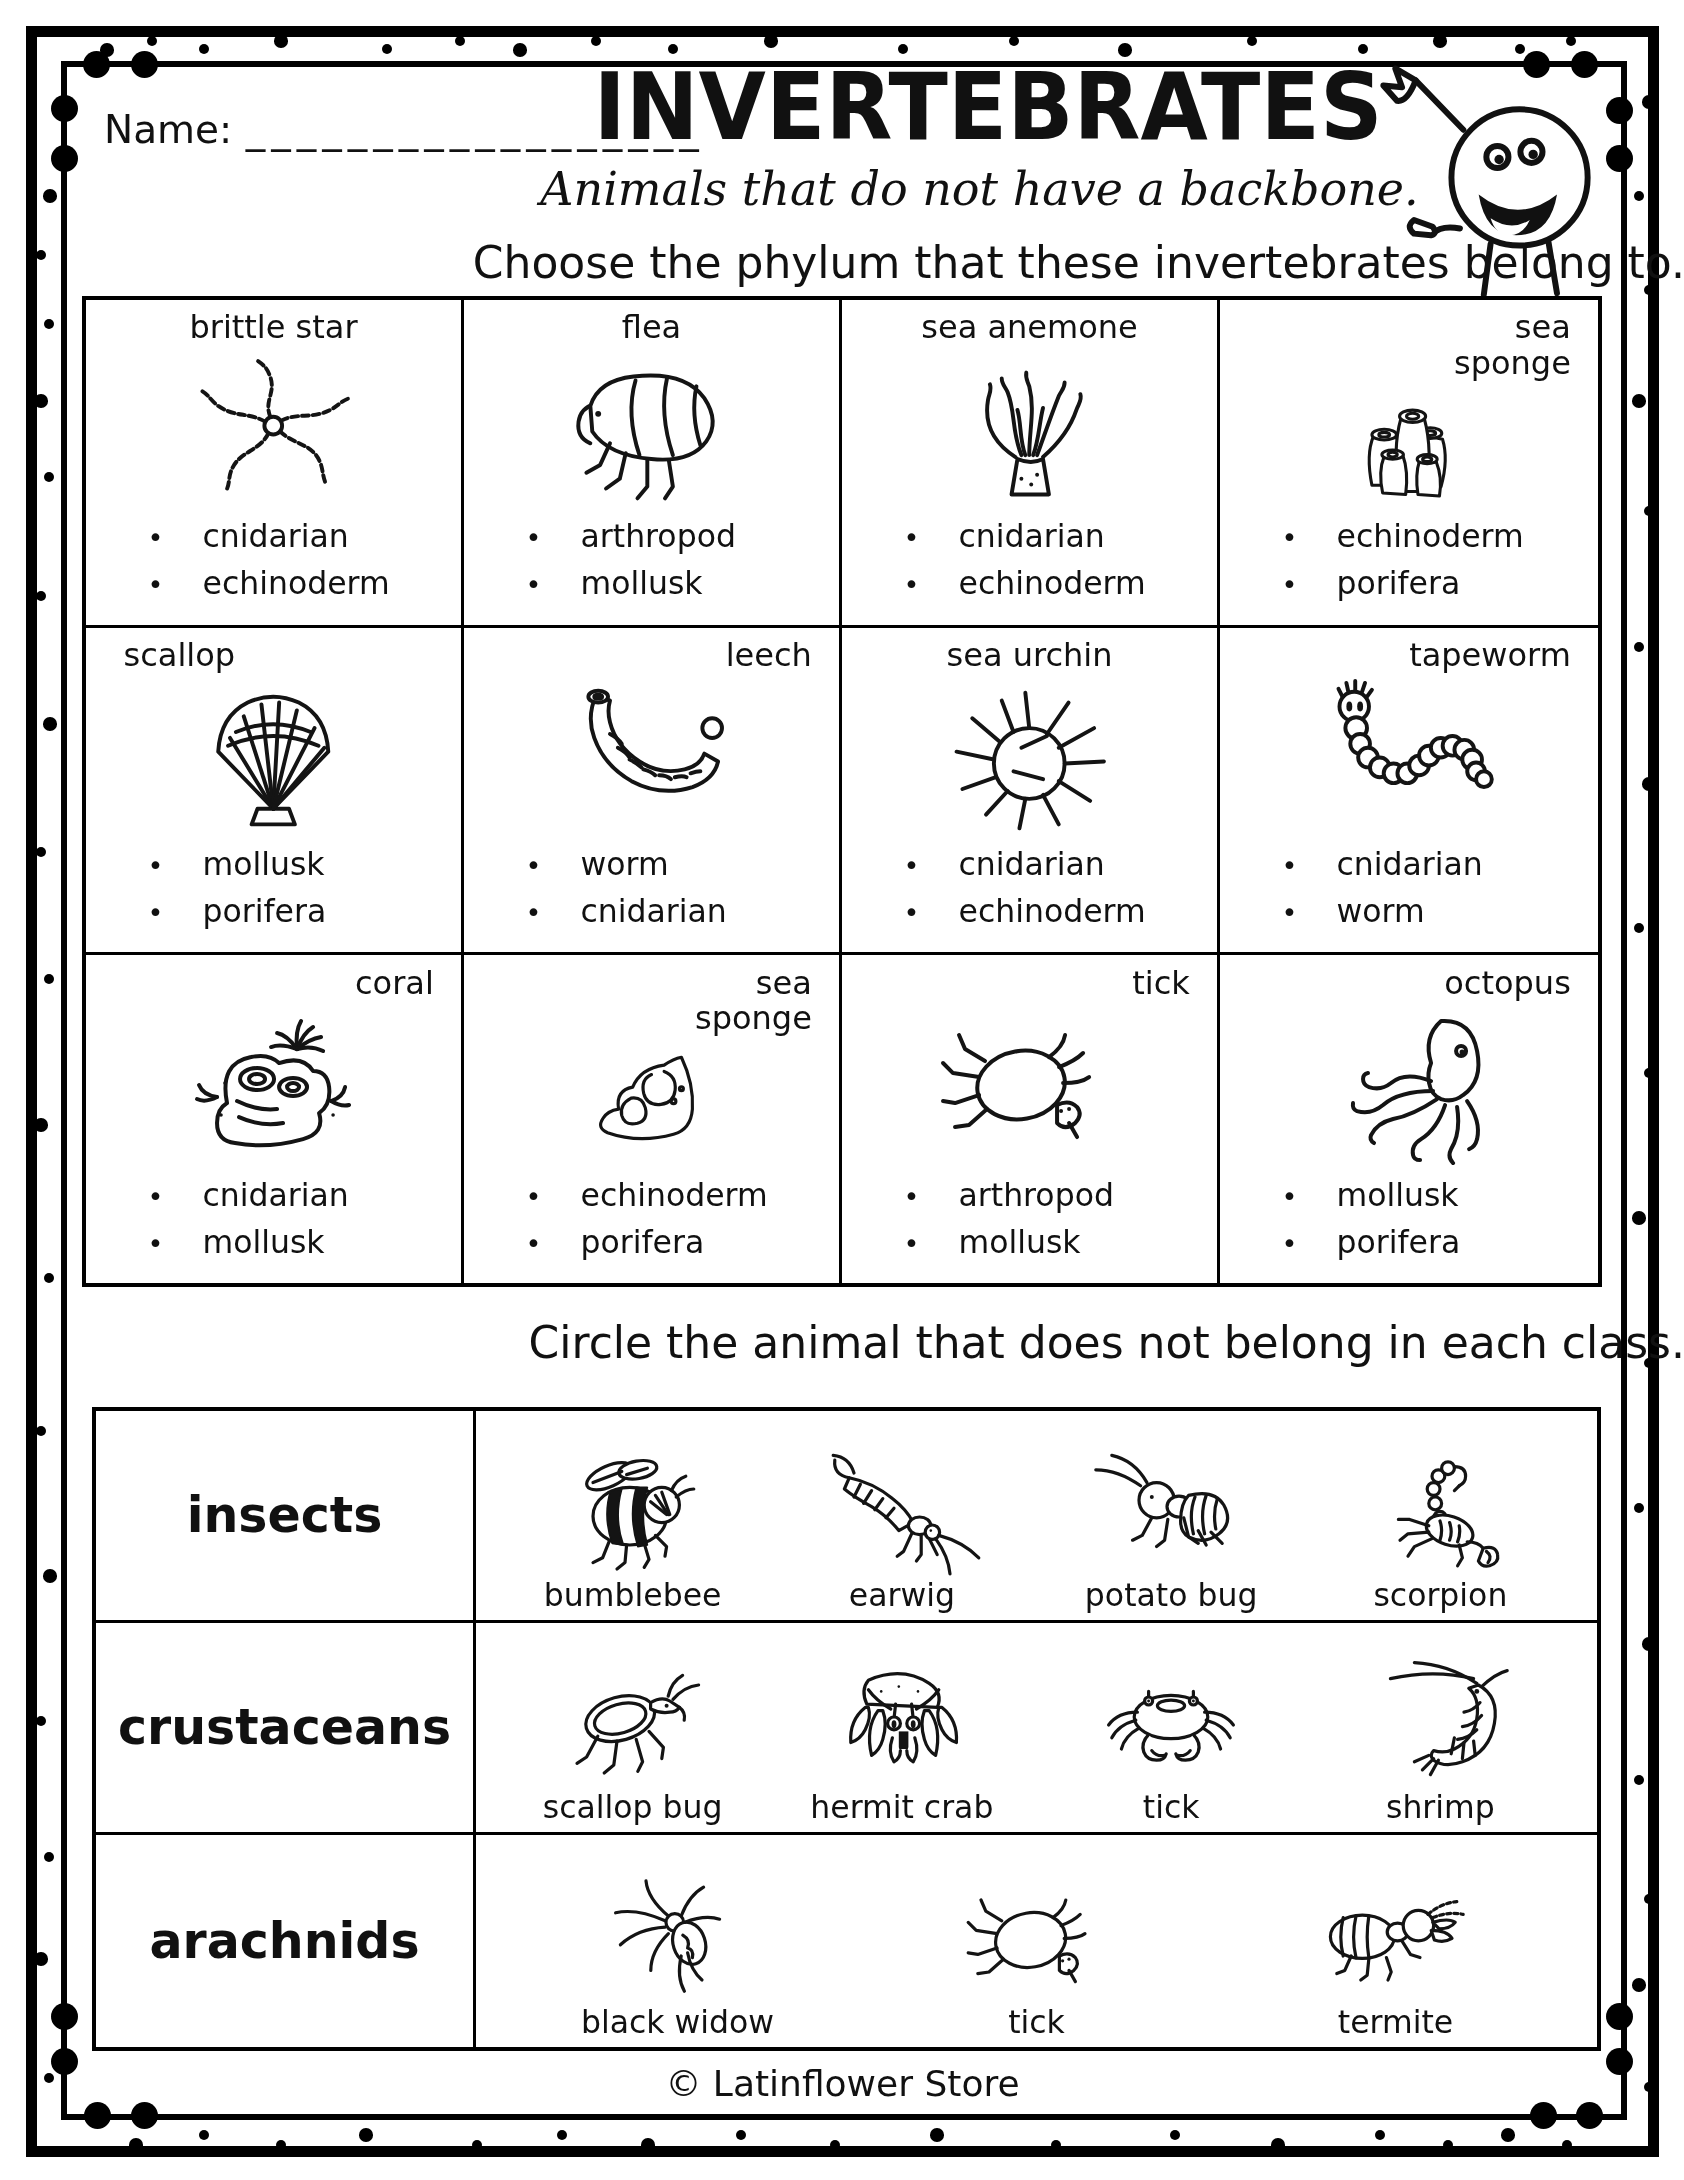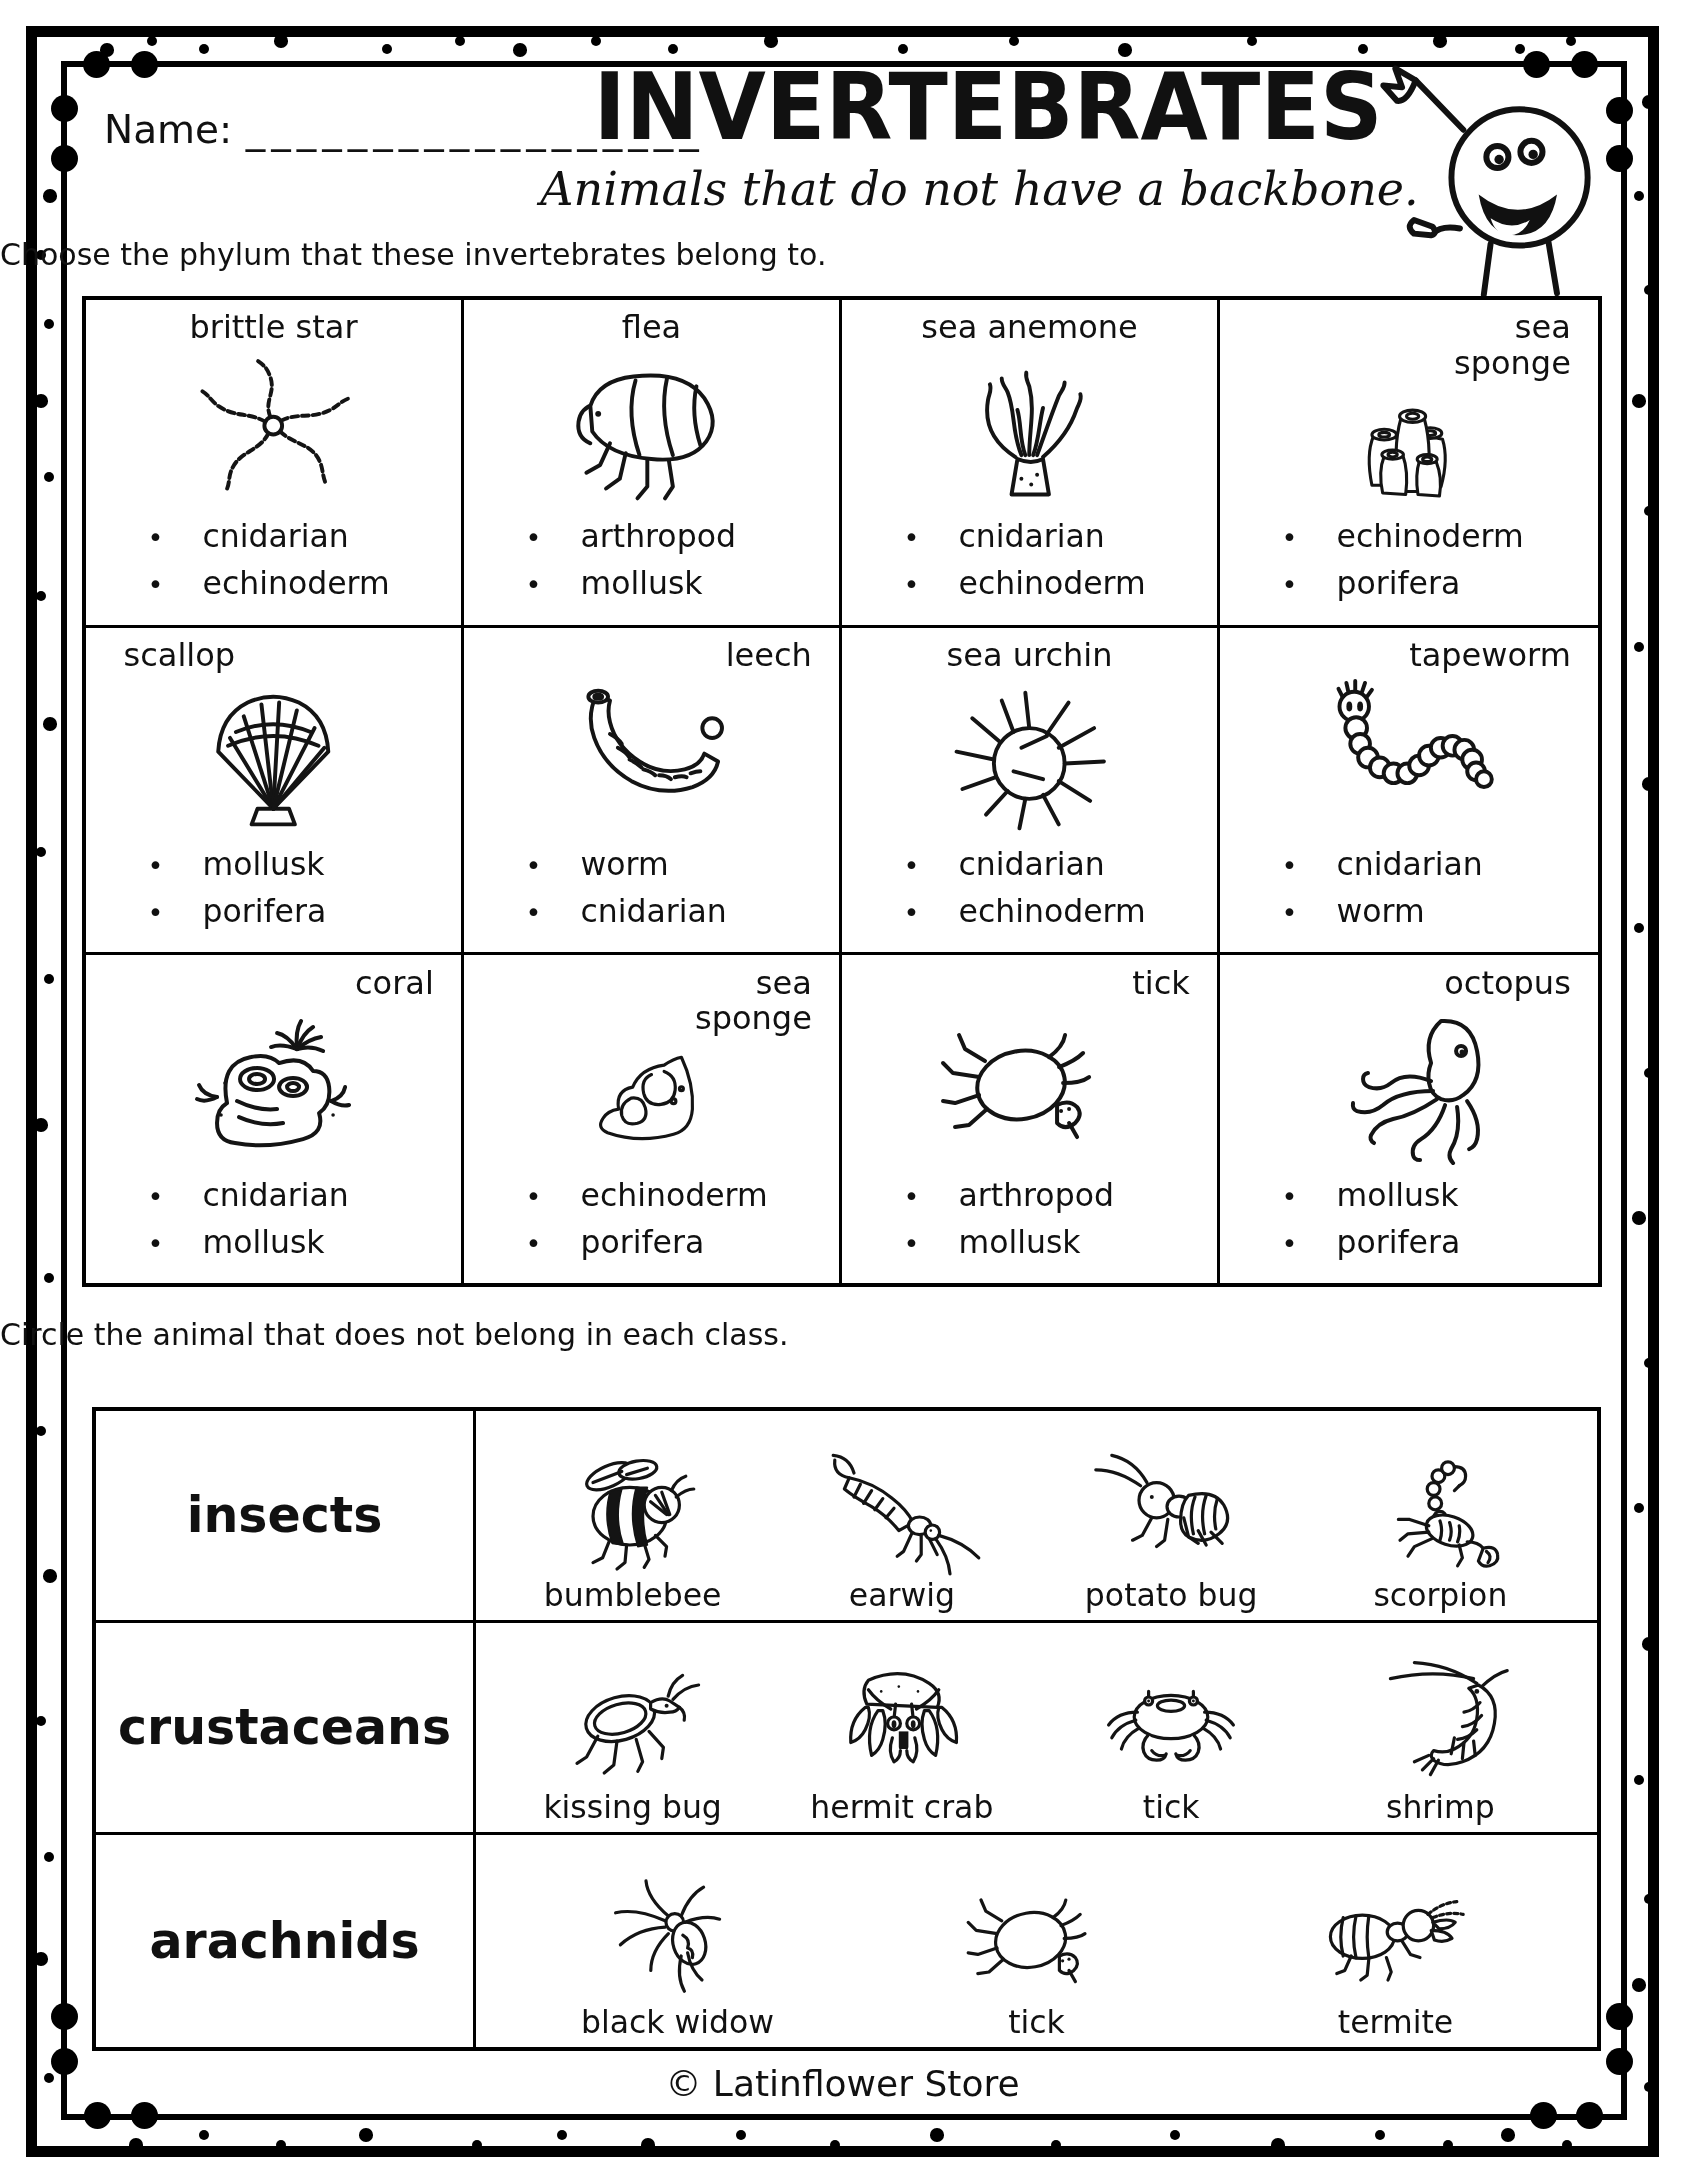--- a/index.html
+++ b/index.html
@@ -9,21 +9,21 @@
   .frame-inner{position:absolute;left:61px;top:61px;right:58px;bottom:61px;border:6.8px solid #000}
   .dot{position:absolute;background:#000;border-radius:50%}
 
   .name-row{position:absolute;left:104px;top:107px;font-size:39px;white-space:nowrap}
   .name-line{letter-spacing:6px;margin-left:13.6px;font-weight:normal}
 
   .title{position:absolute;left:579px;top:56px;width:818px;text-align:center;
          font-size:87px;font-weight:800;transform:scaleY(1.06);letter-spacing:0}
   .subtitle{position:absolute;left:528px;top:162px;width:903px;text-align:center;
             font-family:"DejaVu Serif","Liberation Serif",serif;font-style:italic;font-size:46px}
-  .instr{position:absolute;left:0;right:0;text-align:left;font-size:30px}
+  .instr{position:absolute;left:0;right:0;text-align:right;font-size:44px}
   #instr1{top:237px}
   #instr2{top:1317px}
   .mascot{position:absolute;left:1361px;top:48px;width:266px;height:252px}
 
   #phylum-grid{position:absolute;left:82px;top:296px;width:1520px;height:991px;
                border:4.3px solid #000;box-sizing:border-box;display:grid;
                grid-template-columns:repeat(4,1fr);grid-template-rows:repeat(3,1fr)}
   .pcell{border-right:3.4px solid #000;border-bottom:3.4px solid #000;box-sizing:border-box;
          display:flex;flex-direction:column;padding:10.2px 13.6px 10.2px;overflow:hidden}
   .pcell:nth-child(4n){border-right:none}
@@ -631,21 +631,21 @@
           <path d="M122 52 q14 -8 24 -2 l12 8 q-4 6 -12 6 q-12 2 -24 -4 z" style="fill:#fff"></path>
           <circle cx="142" cy="56" r="2.5" style="fill:#141414;stroke:none"></circle>
           <path d="M158 58 q8 6 6 16"></path>
           <path d="M150 48 q14 -16 32 -18"></path>
           <path d="M144 44 q4 -18 18 -26"></path>
           <path d="M56 94 l-14 26 -12 8"></path>
           <path d="M80 100 l-4 30 -12 10"></path>
           <path d="M104 98 l8 28 -6 12"></path>
           <path d="M120 88 l18 20 -2 14"></path>
         </svg>
-        <div class="animal-label">kissing bug</div>
+        <div class="animal-label">scallop bug</div>
       </div>
       <div class="animal">
         <svg class="lineart" viewBox="0 0 200 160">
           <path d="M58 24 q42 -18 76 4 q18 12 10 30 l-88 -4 q-8 -18 2 -30 z" style="fill:#fff"></path>
           <circle cx="74" cy="38" r="1.6" style="fill:#141414;stroke:none"></circle>
           <circle cx="96" cy="32" r="1.6" style="fill:#141414;stroke:none"></circle>
           <circle cx="120" cy="38" r="1.6" style="fill:#141414;stroke:none"></circle>
           <path d="M92 54 l-2 18"></path>
           <path d="M112 54 l2 18"></path>
           <circle cx="90" cy="78" r="8" style="fill:#fff"></circle>

